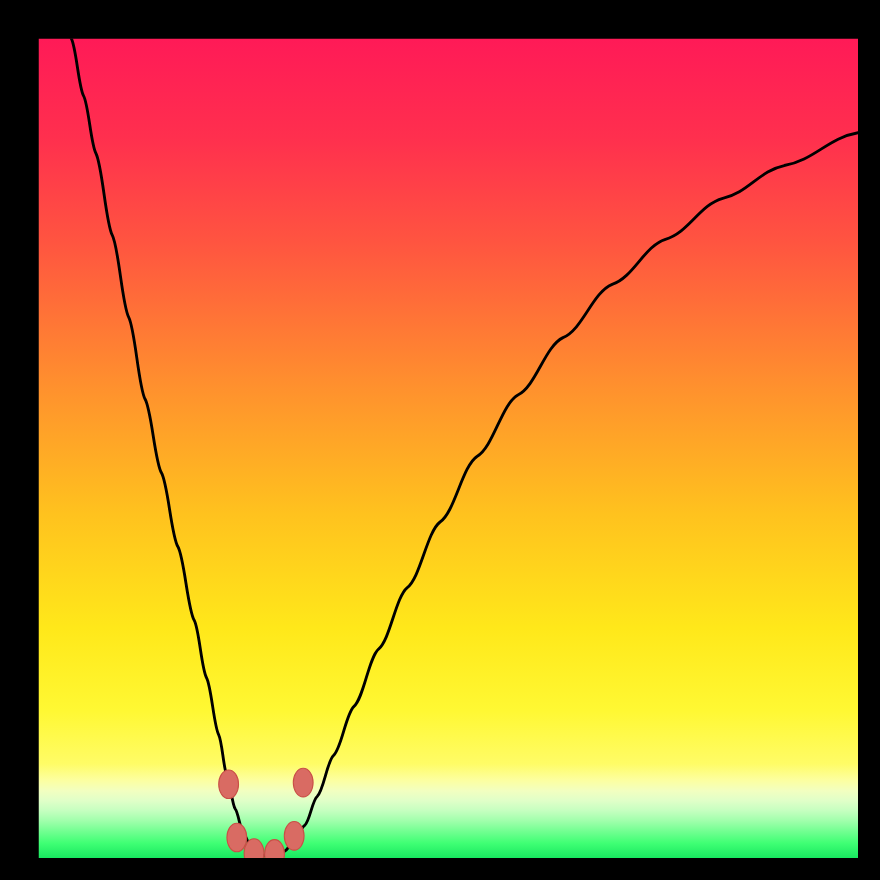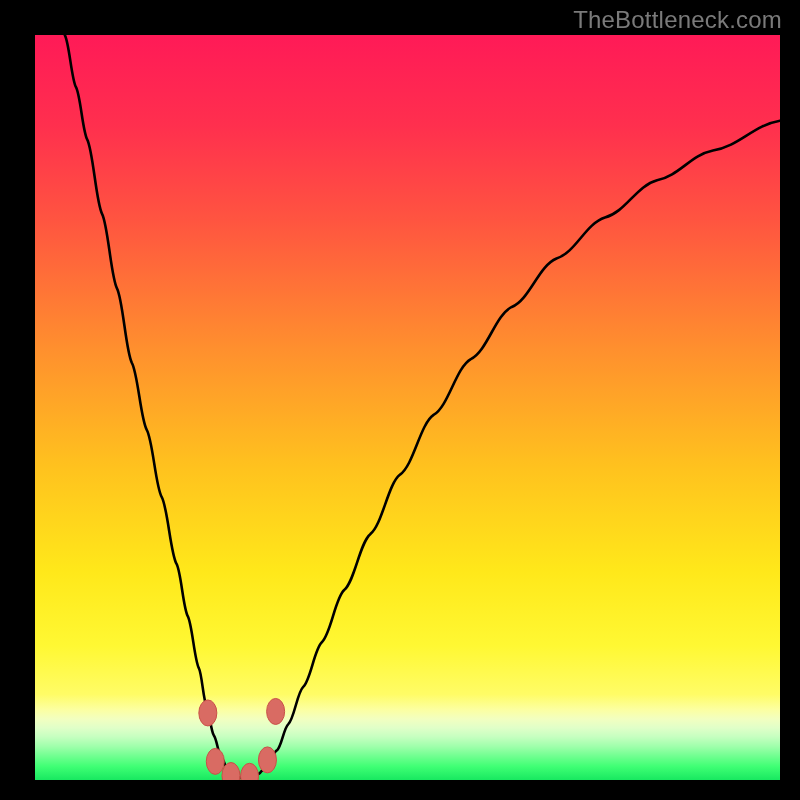--- a/index.html
+++ b/index.html
@@ -41,21 +41,20 @@
     font-size: 24px;
     color: #7a7a7a;
     font-weight: 500;
     letter-spacing: 0.2px;
   }
 </style>
 </head>
 <body>
 
 <div class="outer">
-  <div class="watermark">TheBottleneck.com</div>
 
   <div class="plot-area">
     <svg class="gradient-bg" viewBox="0 0 745 745" preserveAspectRatio="none">
       <defs>
         <linearGradient id="bg-grad" x1="0" y1="0" x2="0" y2="1">
             <stop offset="0.00%" stop-color="#ff1a57"></stop>
             <stop offset="12.00%" stop-color="#ff2f4e"></stop>
             <stop offset="25.00%" stop-color="#ff5540"></stop>
             <stop offset="42.00%" stop-color="#ff8f2e"></stop>
             <stop offset="58.00%" stop-color="#ffc21e"></stop>

